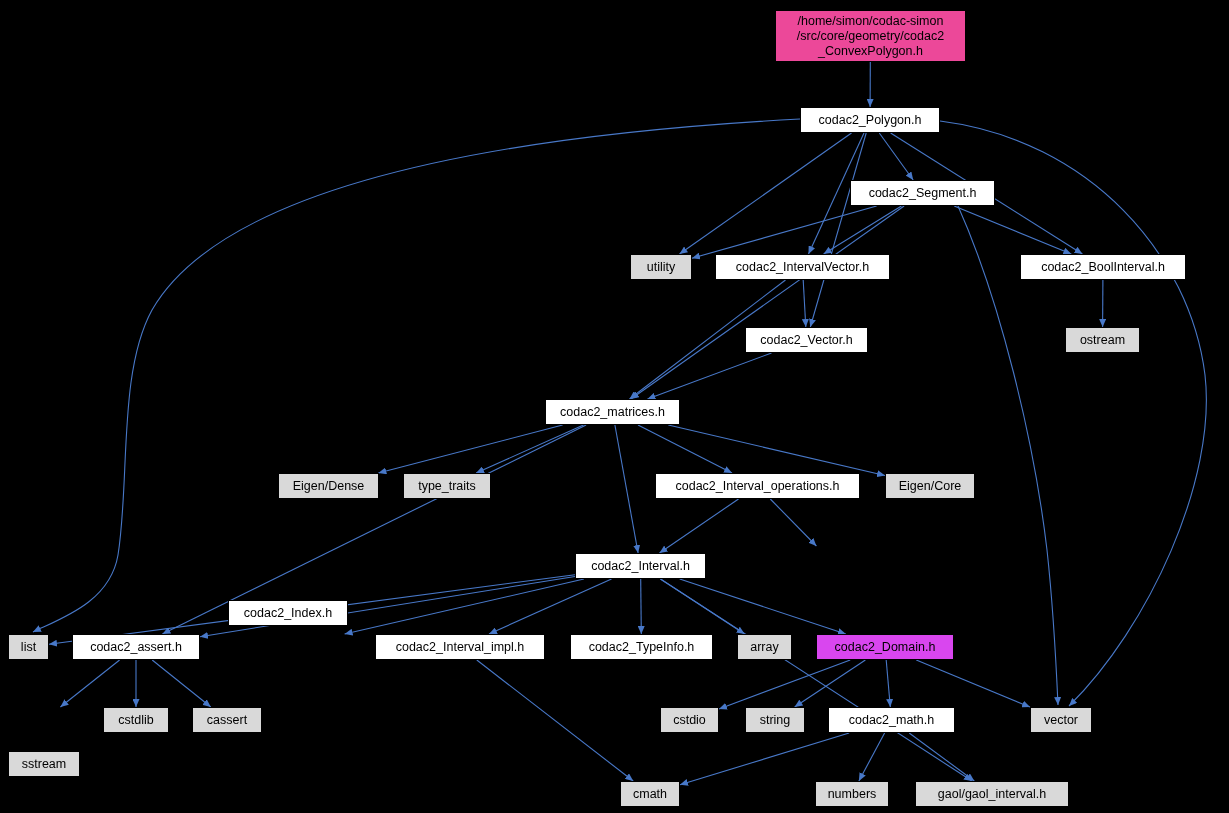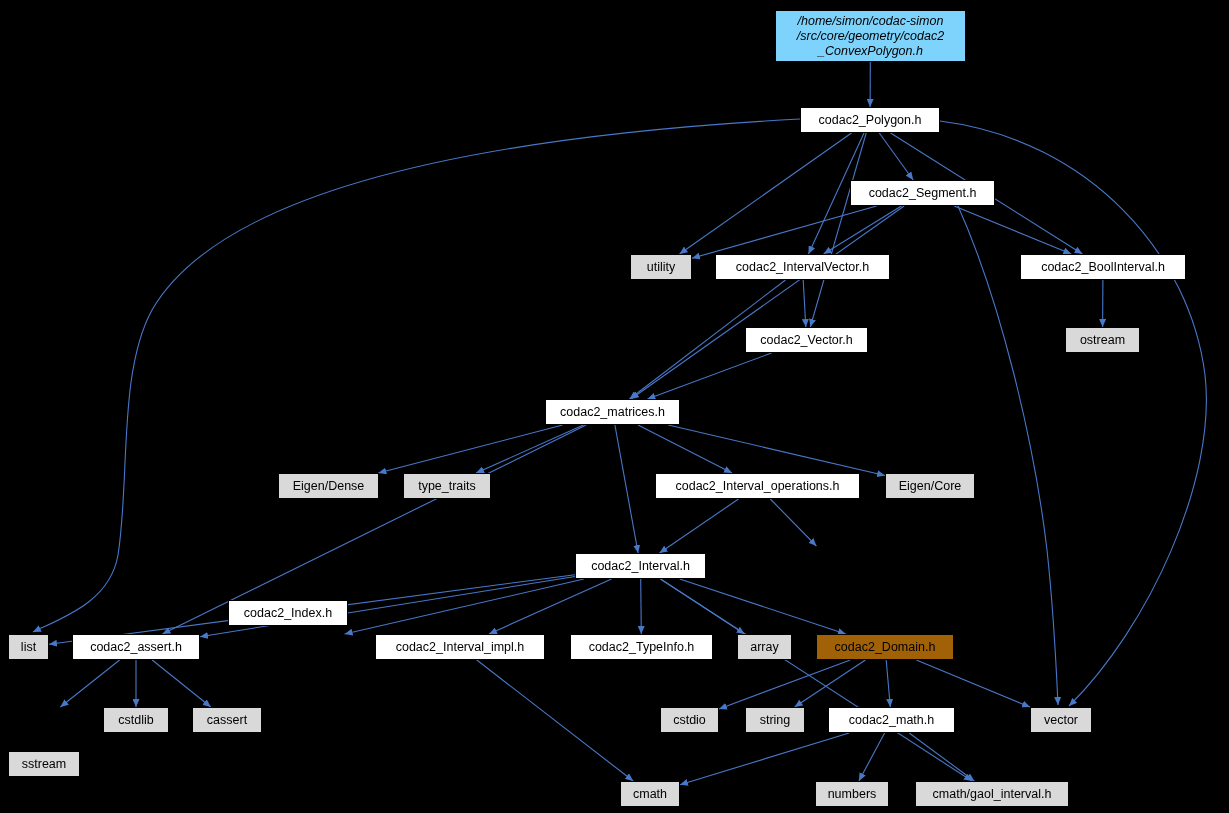--- a/index.html
+++ b/index.html
@@ -72,21 +72,21 @@
       <path d="M 152.2 660.0 L 210.8 707.0" fill="none" stroke="#4878c8" stroke-width="1.1" marker-end="url(#arrow)"></path>
       <path d="M 476.8 660.0 L 633.2 781.0" fill="none" stroke="#4878c8" stroke-width="1.1" marker-end="url(#arrow)"></path>
       <path d="M 850.2 660.0 L 719.0 709.0" fill="none" stroke="#4878c8" stroke-width="1.1" marker-end="url(#arrow)"></path>
       <path d="M 865.4 660.0 L 794.6 707.0" fill="none" stroke="#4878c8" stroke-width="1.1" marker-end="url(#arrow)"></path>
       <path d="M 886.2 660.0 L 890.3 707.0" fill="none" stroke="#4878c8" stroke-width="1.1" marker-end="url(#arrow)"></path>
       <path d="M 916.3 660.0 L 1030.0 707.1" fill="none" stroke="#4878c8" stroke-width="1.1" marker-end="url(#arrow)"></path>
       <path d="M 849.1 733.0 L 680.0 784.8" fill="none" stroke="#4878c8" stroke-width="1.1" marker-end="url(#arrow)"></path>
       <path d="M 884.6 733.0 L 858.9 781.0" fill="none" stroke="#4878c8" stroke-width="1.1" marker-end="url(#arrow)"></path>
       <path d="M 909.2 733.0 L 974.3 781.0" fill="none" stroke="#4878c8" stroke-width="1.1" marker-end="url(#arrow)"></path>
     </svg>
-<div class="node current" style="left: 775px; top: 10px; width: 191px; height: 52px; border-color: rgb(0, 0, 0); color: rgb(0, 0, 0); background: #7dd3fc; font-style: italic;">/home/simon/codac-simon
+<div class="node current" style="left: 775px; top: 10px; width: 191px; height: 52px; border-color: rgb(0, 0, 0); color: rgb(0, 0, 0); background: #ec4899;">/home/simon/codac-simon
 /src/core/geometry/codac2
 _ConvexPolygon.h</div>
     <div class="node internal" style="left: 800px; top: 107px; width: 140px; height: 26px; border-color: rgb(0, 0, 0); color: rgb(0, 0, 0); background: rgb(255, 255, 255);">codac2_Polygon.h</div>
     <div class="node internal" style="left: 850px; top: 180px; width: 145px; height: 26px; border-color: rgb(0, 0, 0); color: rgb(0, 0, 0); background: rgb(255, 255, 255);">codac2_Segment.h</div>
     <div class="node external" style="left: 630px; top: 254px; width: 62px; height: 26px; border-color: rgb(0, 0, 0); color: rgb(0, 0, 0); background: rgb(217, 217, 217);">utility</div>
     <div class="node internal" style="left: 715px; top: 254px; width: 175px; height: 26px; border-color: rgb(0, 0, 0); color: rgb(0, 0, 0); background: rgb(255, 255, 255);">codac2_IntervalVector.h</div>
     <div class="node internal" style="left: 1020px; top: 254px; width: 166px; height: 26px; border-color: rgb(0, 0, 0); color: rgb(0, 0, 0); background: rgb(255, 255, 255);">codac2_BoolInterval.h</div>
     <div class="node external" style="left: 1065px; top: 327px; width: 75px; height: 26px; border-color: rgb(0, 0, 0); color: rgb(0, 0, 0); background: rgb(217, 217, 217);">ostream</div>
     <div class="node internal" style="left: 745px; top: 327px; width: 123px; height: 26px; border-color: rgb(0, 0, 0); color: rgb(0, 0, 0); background: rgb(255, 255, 255);">codac2_Vector.h</div>
     <div class="node internal" style="left: 545px; top: 399px; width: 135px; height: 26px; border-color: rgb(0, 0, 0); color: rgb(0, 0, 0); background: rgb(255, 255, 255);">codac2_matrices.h</div>
@@ -94,24 +94,24 @@
     <div class="node external" style="left: 403px; top: 473px; width: 88px; height: 26px; border-color: rgb(0, 0, 0); color: rgb(0, 0, 0); background: rgb(217, 217, 217);">type_traits</div>
     <div class="node internal" style="left: 655px; top: 473px; width: 205px; height: 26px; border-color: rgb(0, 0, 0); color: rgb(0, 0, 0); background: rgb(255, 255, 255);">codac2_Interval_operations.h</div>
     <div class="node external" style="left: 885px; top: 473px; width: 90px; height: 26px; border-color: rgb(0, 0, 0); color: rgb(0, 0, 0); background: rgb(217, 217, 217);">Eigen/Core</div>
     <div class="node internal" style="left: 575px; top: 553px; width: 131px; height: 26px; border-color: rgb(0, 0, 0); color: rgb(0, 0, 0); background: rgb(255, 255, 255);">codac2_Interval.h</div>
     <div class="node external" style="left: 8px; top: 634px; width: 41px; height: 26px; border-color: rgb(0, 0, 0); color: rgb(0, 0, 0); background: rgb(217, 217, 217);">list</div>
     <div class="node internal" style="left: 72px; top: 634px; width: 128px; height: 26px; border-color: rgb(0, 0, 0); color: rgb(0, 0, 0); background: rgb(255, 255, 255); text-align: center;">codac2_assert.h</div>
     <div class="node internal" style="left: 228px; top: 600px; width: 120px; height: 26px; border-color: rgb(0, 0, 0); color: rgb(0, 0, 0); background: rgb(255, 255, 255);">codac2_Index.h</div>
     <div class="node internal" style="left: 375px; top: 634px; width: 170px; height: 26px; border-color: rgb(0, 0, 0); color: rgb(0, 0, 0); background: rgb(255, 255, 255);">codac2_Interval_impl.h</div>
     <div class="node internal" style="left: 570px; top: 634px; width: 143px; height: 26px; border-color: rgb(0, 0, 0); color: rgb(0, 0, 0); background: rgb(255, 255, 255);">codac2_TypeInfo.h</div>
     <div class="node external" style="left: 737px; top: 634px; width: 55px; height: 26px; border-color: rgb(0, 0, 0); color: rgb(0, 0, 0); background: rgb(217, 217, 217);">array</div>
-    <div class="node internal" style="left: 816px; top: 634px; width: 138px; height: 26px; border-color: rgb(0, 0, 0); color: rgb(0, 0, 0); background: #a16207; text-align: right;">codac2_Domain.h</div>
+    <div class="node internal" style="left: 816px; top: 634px; width: 138px; height: 26px; border-color: rgb(0, 0, 0); color: rgb(0, 0, 0); background: #d946ef; text-align: right;">codac2_Domain.h</div>
     <div class="node external" style="left: 8px; top: 707px; width: 72px; height: 26px; border-color: rgb(0, 0, 0); color: rgb(0, 0, 0); background: rgb(217, 217, 217); margin-top: 44px;">sstream</div>
     <div class="node external" style="left: 103px; top: 707px; width: 66px; height: 26px; border-color: rgb(0, 0, 0); color: rgb(0, 0, 0); background: rgb(217, 217, 217);">cstdlib</div>
     <div class="node external" style="left: 192px; top: 707px; width: 70px; height: 26px; border-color: rgb(0, 0, 0); color: rgb(0, 0, 0); background: rgb(217, 217, 217);">cassert</div>
     <div class="node external" style="left: 660px; top: 707px; width: 59px; height: 26px; border-color: rgb(0, 0, 0); color: rgb(0, 0, 0); background: rgb(217, 217, 217);">cstdio</div>
     <div class="node external" style="left: 745px; top: 707px; width: 60px; height: 26px; border-color: rgb(0, 0, 0); color: rgb(0, 0, 0); background: rgb(217, 217, 217);">string</div>
     <div class="node internal" style="left: 828px; top: 707px; width: 127px; height: 26px; border-color: rgb(0, 0, 0); color: rgb(0, 0, 0); background: rgb(255, 255, 255);">codac2_math.h</div>
     <div class="node external" style="left: 1030px; top: 707px; width: 62px; height: 26px; border-color: rgb(0, 0, 0); color: rgb(0, 0, 0); background: rgb(217, 217, 217);">vector</div>
     <div class="node external" style="left: 620px; top: 781px; width: 60px; height: 26px; border-color: rgb(0, 0, 0); color: rgb(0, 0, 0); background: rgb(217, 217, 217);">cmath</div>
     <div class="node external" style="left: 815px; top: 781px; width: 74px; height: 26px; border-color: rgb(0, 0, 0); color: rgb(0, 0, 0); background: rgb(217, 217, 217);">numbers</div>
-    <div class="node external" style="left: 915px; top: 781px; width: 154px; height: 26px; border-color: rgb(0, 0, 0); color: rgb(0, 0, 0); background: rgb(217, 217, 217);">cmath/gaol_interval.h</div>
+    <div class="node external" style="left: 915px; top: 781px; width: 154px; height: 26px; border-color: rgb(0, 0, 0); color: rgb(0, 0, 0); background: rgb(217, 217, 217);">gaol/gaol_interval.h</div>
   </div>
 
 </body></html>

